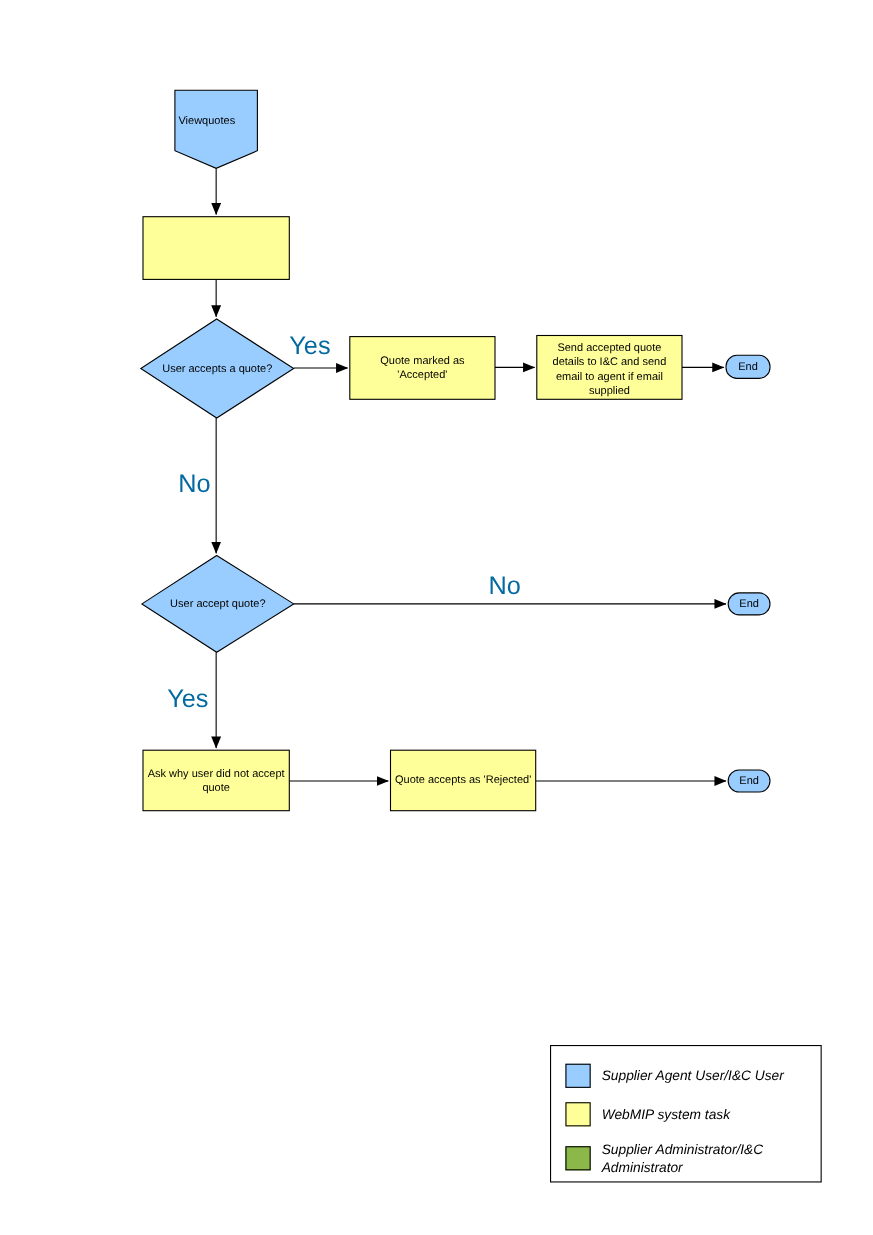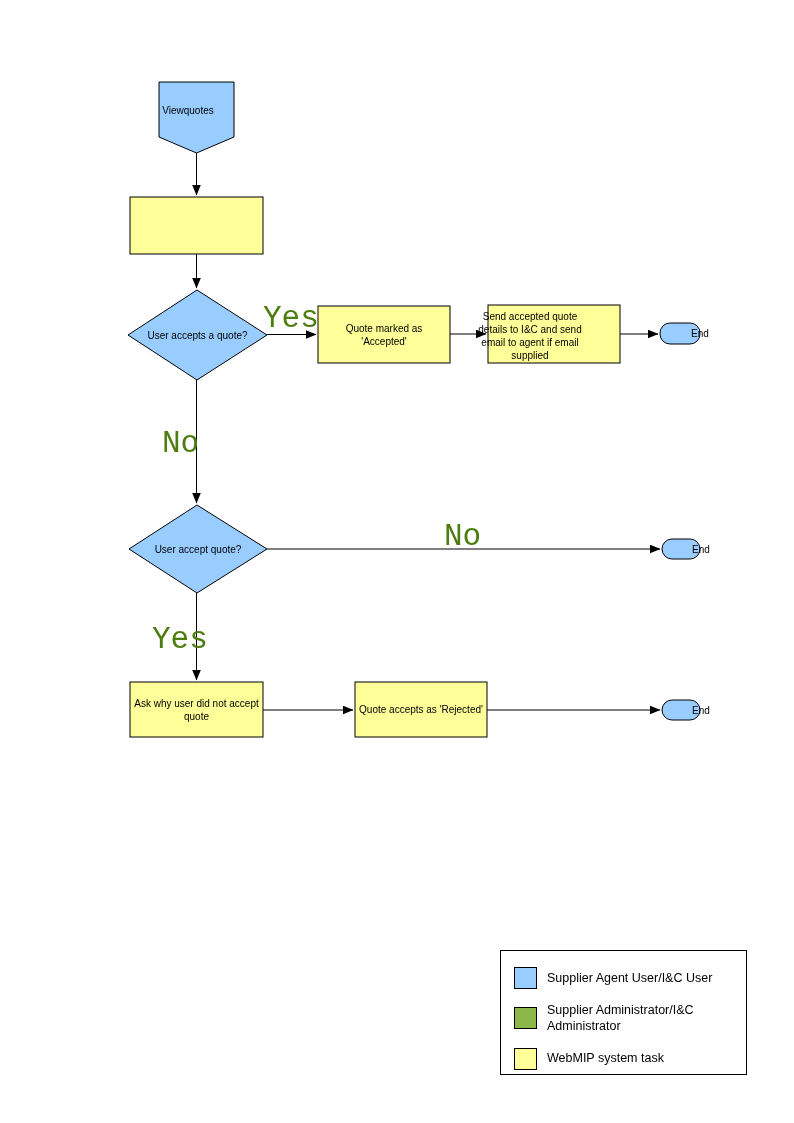--- a/index.html
+++ b/index.html
@@ -31,39 +31,38 @@
     text-align: center;
     font-size: 10px;
     line-height: 1.3;
     color: #000000;
     padding: 0 4px;
     box-sizing: border-box;
   }
   .end-label {
     font-size: 10px;
     padding: 0;
-    margin-left: 20px;
   }
   .edge-label {
     position: absolute;
-    font-size: 31px;
-    color: #4d7c0f;
+    font-size: 23px;
+    color: #0369a1;
     line-height: 1;
     white-space: nowrap;
-    font-family: Liberation Mono, monospace;
   }
   #legend {
     position: absolute;
     left: 500px;
     top: 950px;
     width: 247px;
     height: 125px;
     border: 1px solid #000000;
     background: #ffffff;
     box-sizing: border-box;
+    font-style: italic;
   }
   .legend-row {
     display: flex;
     align-items: center;
     gap: 10px;
     padding-left: 13px;
     margin-top: 13px;
   }
   .legend-row:first-child { margin-top: 16px; }
   .legend-swatch {
@@ -114,41 +113,41 @@
     <polygon class="node-fill-user" points="197,505 267,549 197,593 129,549"></polygon>
     <rect class="node-fill-user" x="662" y="539" width="38" height="20" rx="10"></rect>
     <rect class="node-fill-system" x="130" y="682" width="133" height="55"></rect>
     <rect class="node-fill-system" x="355" y="682" width="132" height="55"></rect>
     <rect class="node-fill-user" x="662" y="700" width="38" height="20" rx="10"></rect>
   </svg>
 
   <div class="node-label" style="left:159px; top:82px; width:58px; height:56px;text-align:right;">Viewquotes</div>
   <div class="node-label" style="left:318px; top:306px; width:132px; height:57px;">Quote  marked as 'Accepted'</div>
   <div class="node-label" style="left:128px; top:290px; width:139px; height:90px;">User accepts a quote?</div>
-  <div class="node-label" style="left:464px; top:305px; width:132px; height:62px;">Send accepted quote details to I&amp;C and send email to agent if email supplied</div>
+  <div class="node-label" style="left:488px; top:305px; width:132px; height:62px;">Send accepted quote details to I&amp;C and send email to agent if email supplied</div>
   <div class="node-label end-label" style="left:660px; top:323px; width:40px; height:21px;">End</div>
   <div class="node-label" style="left:129px; top:505px; width:138px; height:88px;">User accept quote?</div>
   <div class="node-label end-label" style="left:662px; top:539px; width:38px; height:20px;">End</div>
   <div class="node-label" style="left:130px; top:682px; width:133px; height:55px;border-radius:12px;">Ask why user did not accept quote</div>
   <div class="node-label" style="left:355px; top:682px; width:132px; height:55px;">Quote  accepts as 'Rejected'</div>
   <div class="node-label end-label" style="left:662px; top:700px; width:38px; height:20px;">End</div>
 
   <div class="edge-label" style="left:263px; top:303px;">Yes</div>
   <div class="edge-label" style="left:162px; top:428px;">No</div>
   <div class="edge-label" style="left:444px; top:521px;">No</div>
   <div class="edge-label" style="left:152px; top:624px;">Yes</div>
 
   <div id="legend">
     <div class="legend-row">
       <div class="legend-swatch blue"></div>
       <div class="legend-label">Supplier Agent User/I&amp;C User</div>
     </div>
     <div class="legend-row">
+      <div class="legend-swatch yellow"></div>
+      <div class="legend-label">WebMIP system task</div>
+    </div>
+    <div class="legend-row">
       <div class="legend-swatch green"></div>
       <div class="legend-label">Supplier Administrator/I&amp;C Administrator</div>
-    </div>
-    <div class="legend-row">
-      <div class="legend-swatch yellow"></div>
-      <div class="legend-label">WebMIP system task</div>
     </div>
   </div>
 
 </div>
 
 </body></html>

